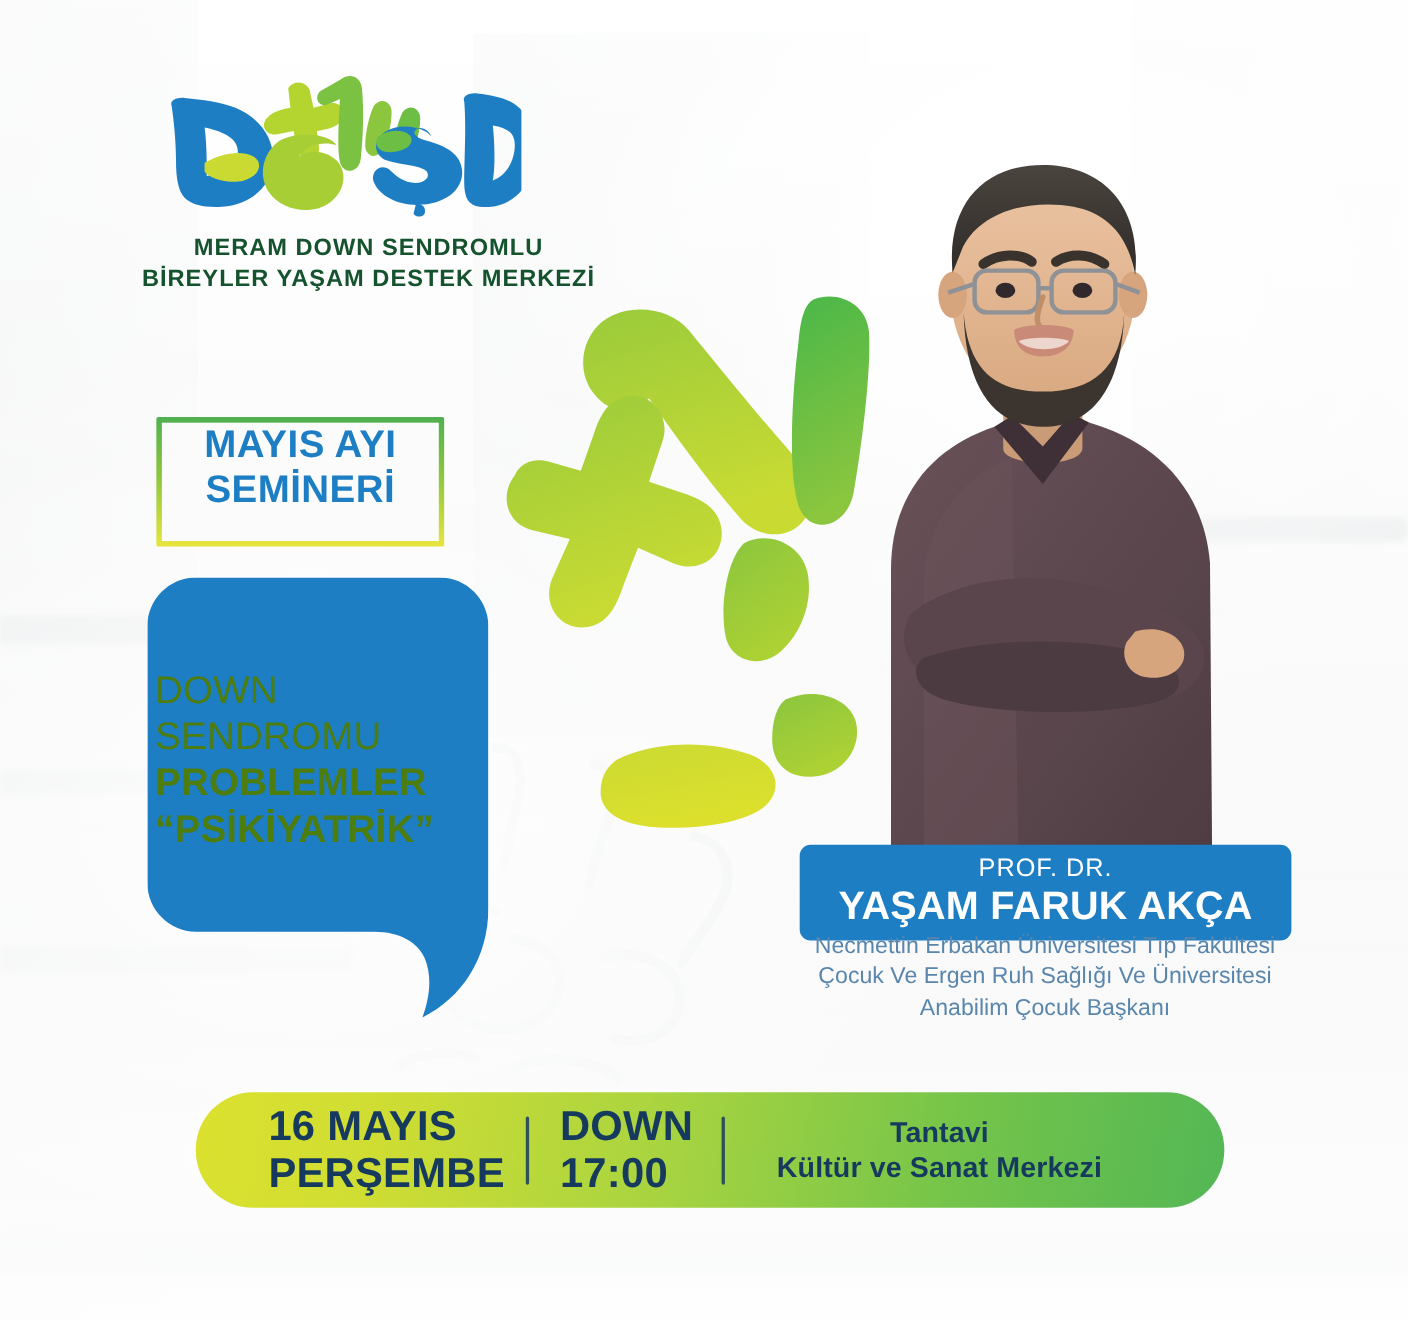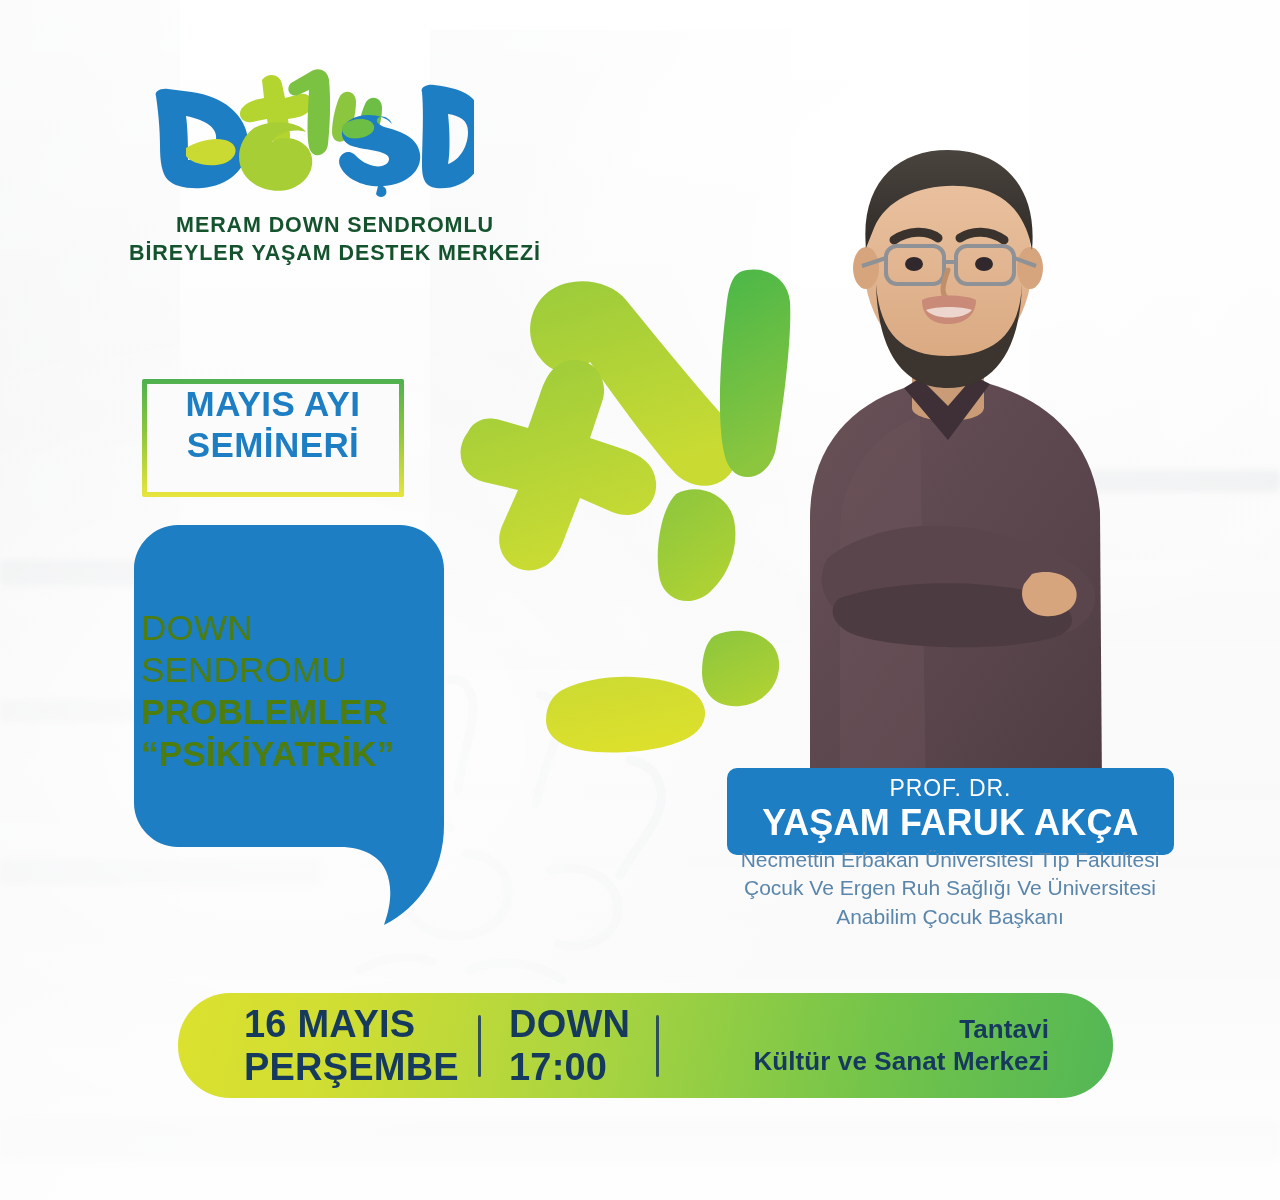--- a/index.html
+++ b/index.html
@@ -198,21 +198,21 @@
   }
   .ib-cell {
     display: flex;
     flex-direction: column;
     justify-content: center;
     color: #16395E;
     font-weight: bold;
   }
   .ib-date  { width: 300px; padding-left: 66px; }
   .ib-time  { width: 175px; padding-left: 28px; }
-  .ib-place { width: 390px; text-align: right; }
+  .ib-place { width: 390px; text-align: center; }
   .ib-date span  { font-size: 38px; line-height: 1.12; letter-spacing: .2px; }
   .ib-time span  { font-size: 38px; line-height: 1.12; letter-spacing: .2px; }
   .ib-place span { font-size: 26px; line-height: 1.22; letter-spacing: .1px; }
   .ib-div {
     width: 3px;
     height: 62px;
     background: #16395E;
     opacity: .85;
     border-radius: 2px;
   }

